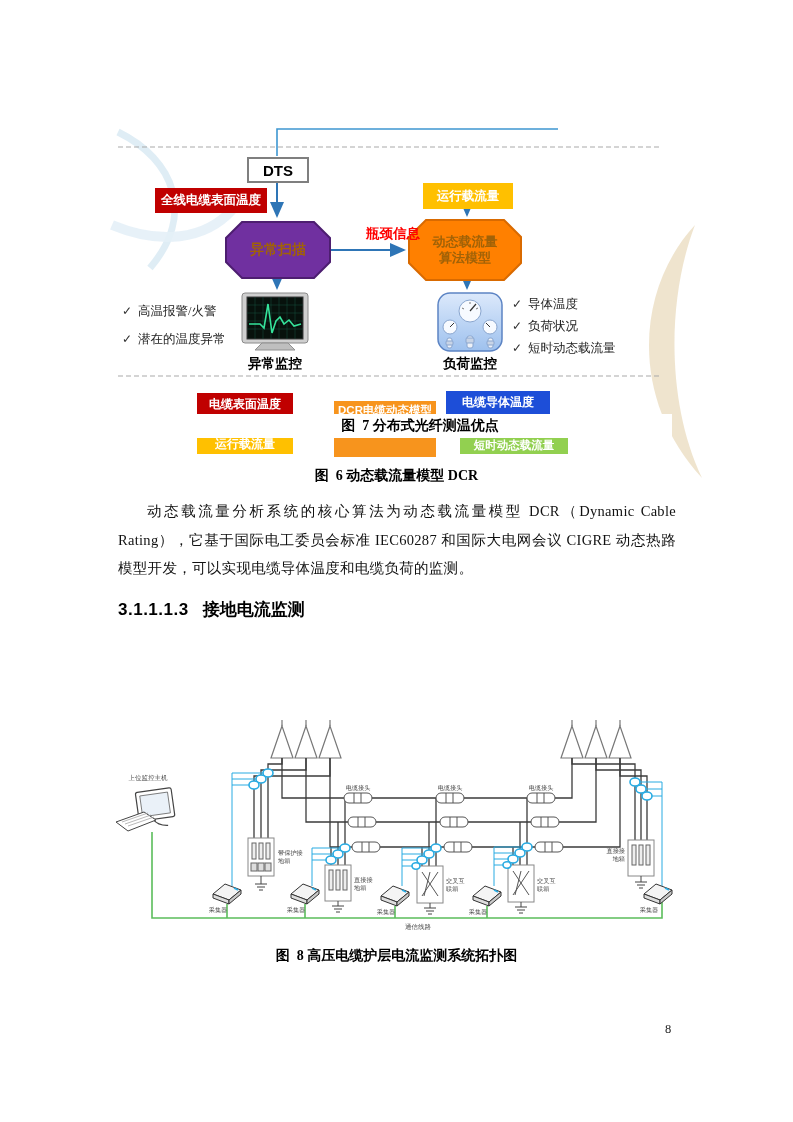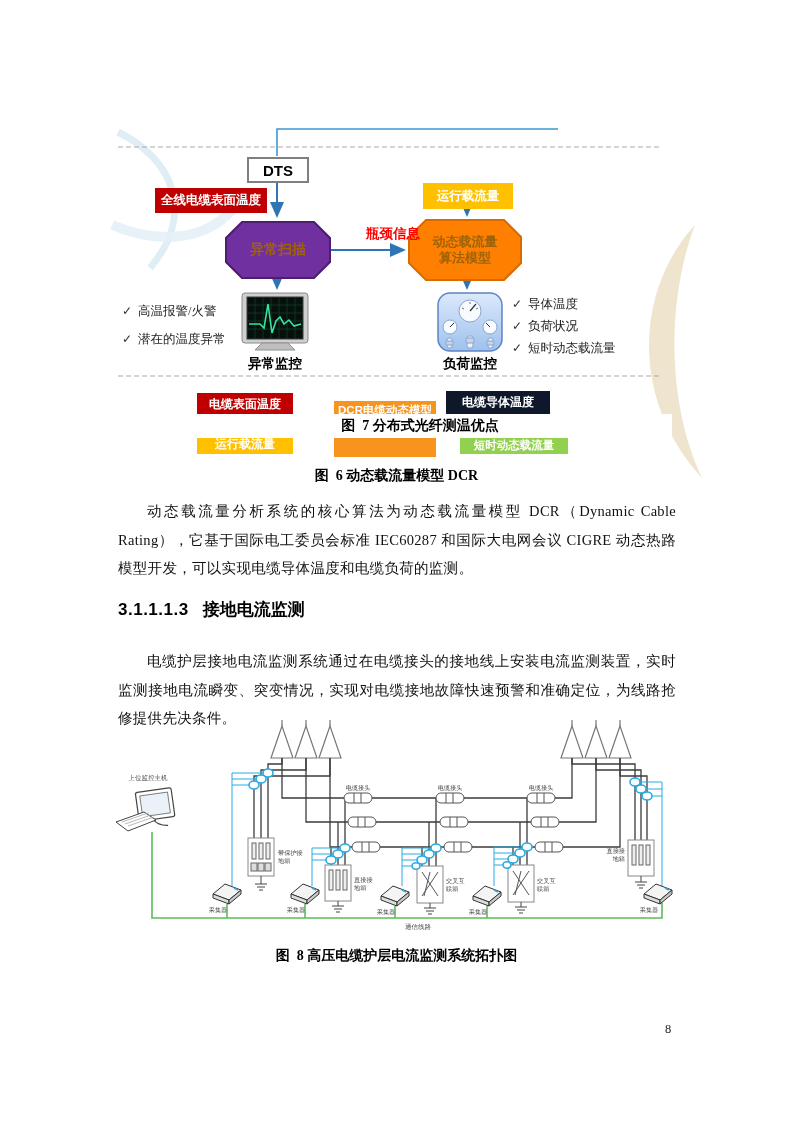--- a/index.html
+++ b/index.html
@@ -144,37 +144,36 @@
     </div>
 
     <div class="iconlabel" style="left:125px;top:255px;width:80px;">异常监控</div>
     <div class="iconlabel" style="left:320px;top:255px;width:80px;">负荷监控</div>
 
     <div class="cbox" style="left:87px;top:293px;width:96px;height:23px;background:#C00000;font-size:12px;">电缆表面温度</div>
     <div class="abs" style="left:224px;top:301px;width:102px;height:56px;background:#F7941D;color:#fff;font-weight:bold;
                 font-size:11.5px;text-align:center;">
       <div style="margin-top:2px;">DCR电缆动态模型</div>
     </div>
-    <div class="cbox" style="left:336px;top:291px;width:104px;height:24px;background:#0f172a;font-size:12px;">电缆导体温度</div>
+    <div class="cbox" style="left:336px;top:291px;width:104px;height:24px;background:#1d4ed8;font-size:12px;">电缆导体温度</div>
     <div class="cbox" style="left:87px;top:326px;width:96px;height:28px;background:#FFC000;font-size:12px;align-items:flex-end;padding-bottom:2px;box-sizing:border-box;">运行载流量</div>
     <div class="cbox" style="left:350px;top:326px;width:108px;height:28px;background:#92D050;font-size:11.5px;align-items:flex-end;padding-bottom:2px;box-sizing:border-box;">短时动态载流量</div>
 
     <div class="abs" style="left:8px;top:314px;width:554px;height:24px;background:#ffffff;"></div>
     <div class="figcap abs" style="left:160px;top:317px;width:300px;">图  7 分布式光纤测温优点</div>
   </div>
 
   <div class="figcap abs" style="left:0;top:467px;width:793px;">图  6 动态载流量模型 DCR</div>
 
   <div class="para indent abs" style="left:118px;top:497px;width:558px;">动态载流量分析系统的核心算法为动态载流量模型 DCR（Dynamic Cable Rating），它基于国际电工委员会标准 IEC60287 和国际大电网会议 CIGRE 动态热路模型开发，可以实现电缆导体温度和电缆负荷的监测。</div>
 
   <div class="heading abs" style="left:118px;top:598px;">
     <span class="num">3.1.1.1.3</span><span>接地电流监测</span>
   </div>
 
-  <div class="para indent abs" style="left:118px;top:647px;width:558px;">电缆护层接地电流监测系统通过在电缆接头的接地线上安装电流监测装置，实时监测接地电流瞬变、突变情况，实现对电缆接地故障快速预警和准确定位，为线路抢修提供先决条件。</div>
 
   <svg class="abs fig8" style="left:100px;top:716px;" width="600" height="228" viewBox="0 0 600 228">
 
     <g stroke="#5BBD5B" stroke-width="1.6" fill="none">
       <polyline points="52,116 52,202 562,202 562,186"></polyline>
       <line x1="127" y1="188" x2="127" y2="202"></line>
       <line x1="205" y1="188" x2="205" y2="202"></line>
       <line x1="295" y1="190" x2="295" y2="202"></line>
       <line x1="387" y1="190" x2="387" y2="202"></line>
     </g>

